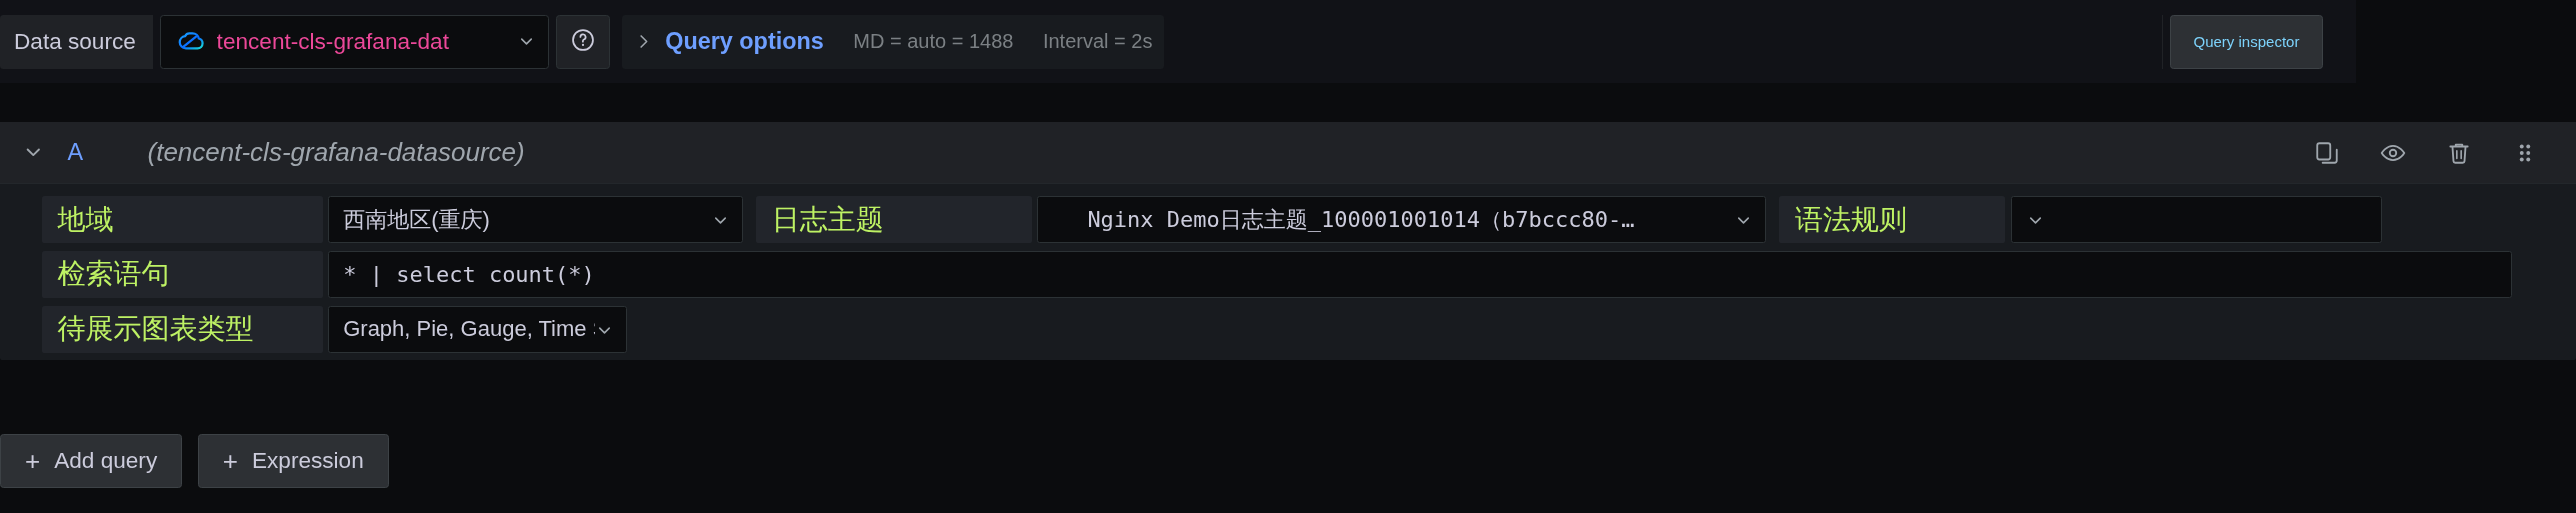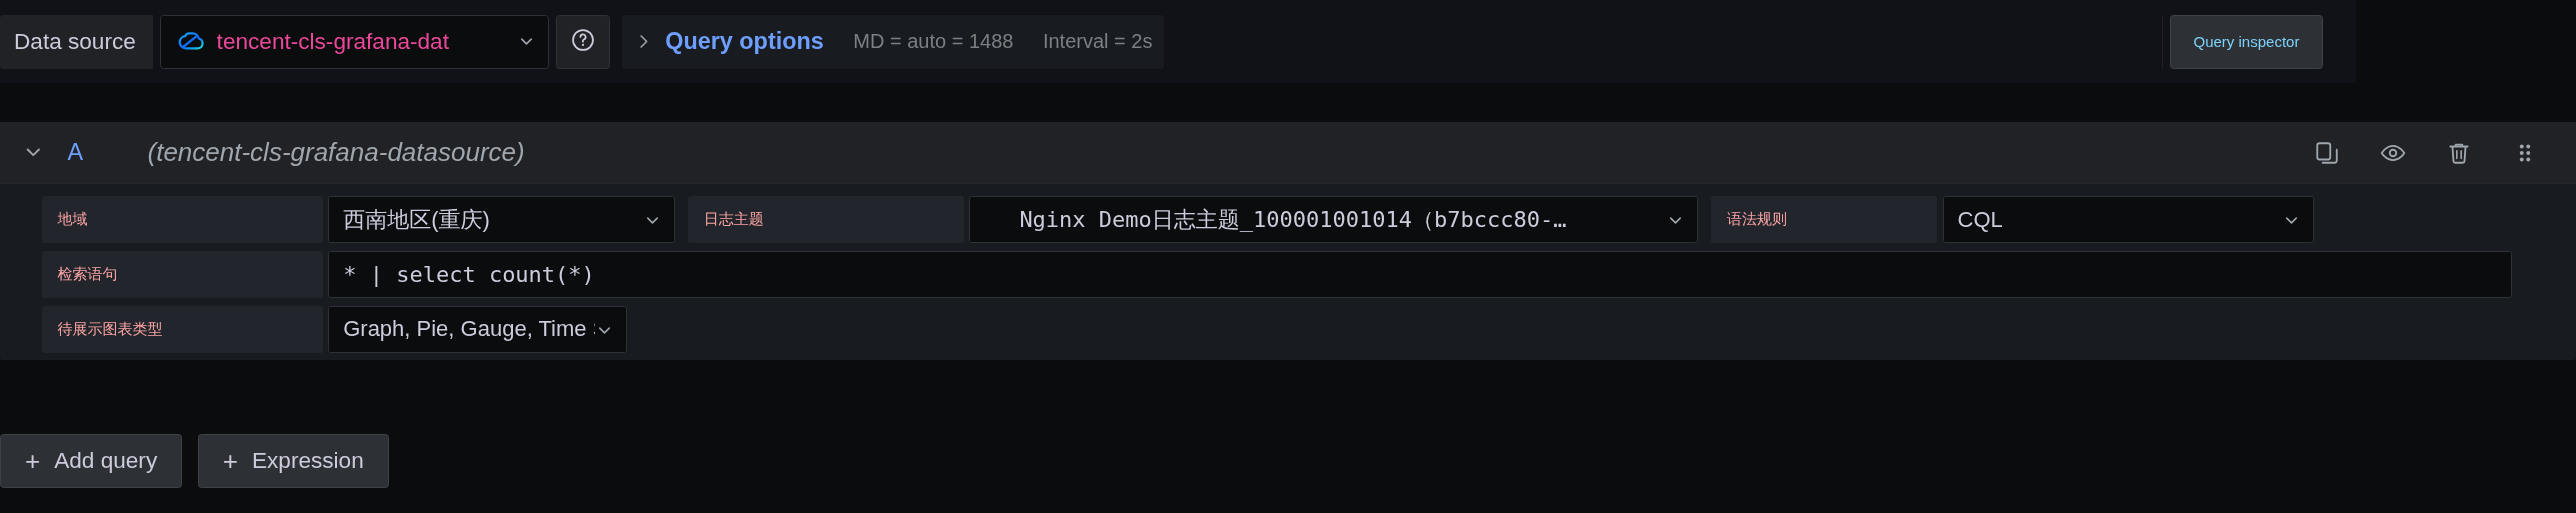--- a/index.html
+++ b/index.html
@@ -135,22 +135,22 @@
     display: flex;
     align-items: stretch;
     margin-bottom: 7.8px;
     height: 47px;
   }
   .flabel {
     background: #22252b;
     border-radius: 2.6px;
     display: flex; align-items: center;
     padding-left: 15.6px;
-    color: #fca5a5;
-    font-size: 15px;
+    color: #bef264;
+    font-size: 28px;
     white-space: nowrap;
   }
   .flabel.w1 { width: 281px; }
   .flabel.w2 { width: 276px; }
   .flabel.w3 { width: 226px; }
   .fctl {
     background: #0b0c0e;
     border: 0.9px solid #2c3235;
     border-radius: 2.6px;
     display: flex; align-items: center;
@@ -159,21 +159,21 @@
     font-size: 22px;
     margin-left: 5.2px;
     overflow: hidden;
   }
   .fctl .val {
     flex: 1;
     white-space: nowrap;
     overflow: hidden;
     text-overflow: clip;
   }
-  .fctl.sel-region { width: 347px; }
+  .fctl.sel-region { width: 415px; }
   .fctl.sel-topic  { width: 729px; }
   .fctl.sel-syntax { width: 371px; }
   .fctl.sel-chart  { width: 299px; }
   .fctl.input-query {
     flex: 1;
     margin-right: 64px;
     font-family: "DejaVu Sans Mono", "Liberation Mono", monospace;
     font-size: 22px;
   }
   .gap-lbl { margin-left: 13px; }
@@ -324,21 +324,20 @@
         <span class="val mono">Nginx Demo日志主题_100001001014（b7bccc80-…</span>
         <span class="chev">
           <svg viewBox="0 0 24 24" width="19" height="19">
               <path d="M6 9l6 6 6-6" fill="none" stroke="currentColor" stroke-width="2" stroke-linecap="round" stroke-linejoin="round"></path>
             </svg>
         </span>
       </div>
 
       <div class="flabel w3 gap-lbl">语法规则</div>
       <div class="fctl sel-syntax">
-        <span class="val">CQL</span>
         <span class="chev">
           <svg viewBox="0 0 24 24" width="19" height="19">
               <path d="M6 9l6 6 6-6" fill="none" stroke="currentColor" stroke-width="2" stroke-linecap="round" stroke-linejoin="round"></path>
             </svg>
         </span>
       </div>
     </div>
 
     <div class="frow">
       <div class="flabel w1">检索语句</div>

